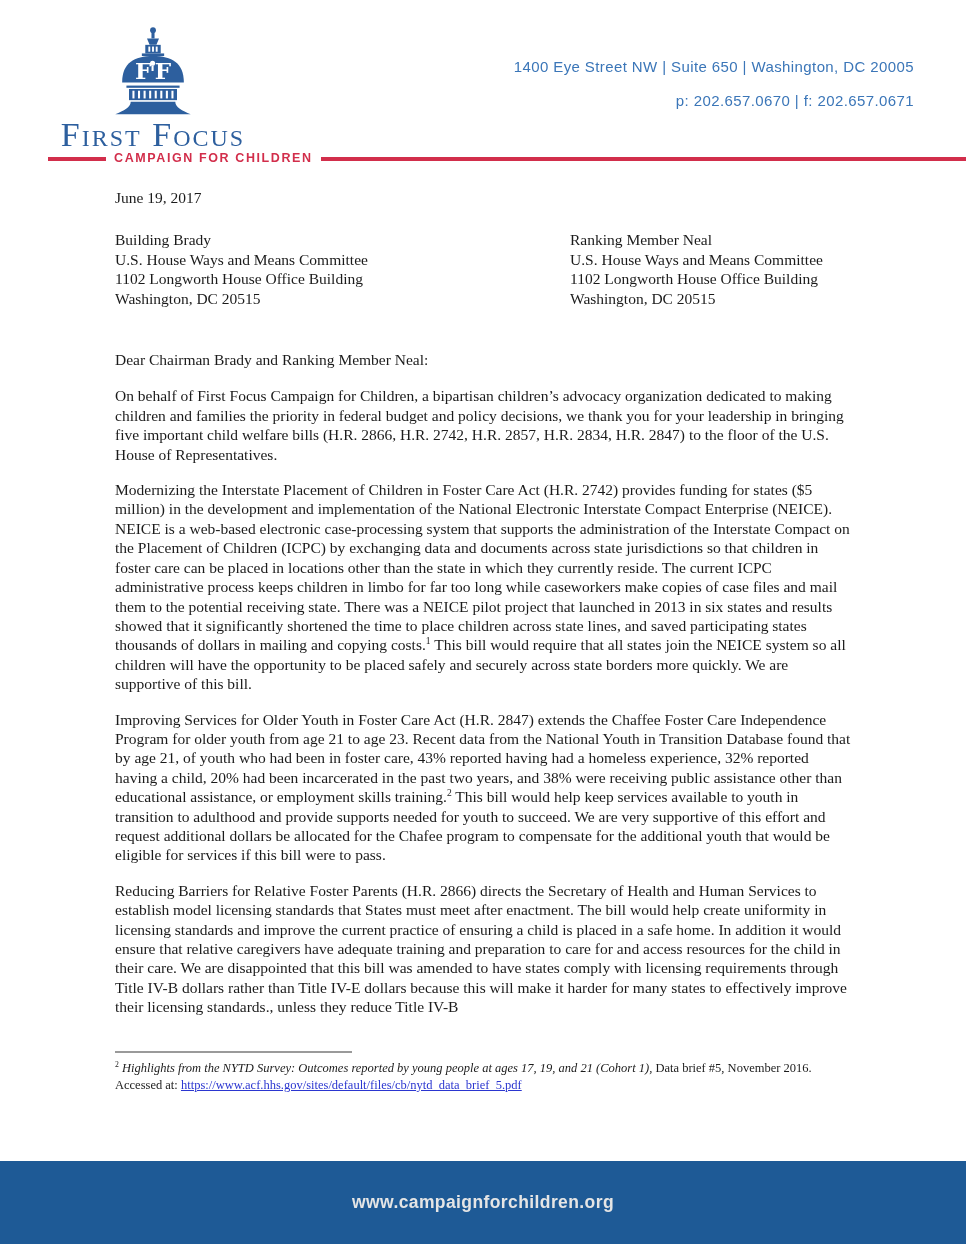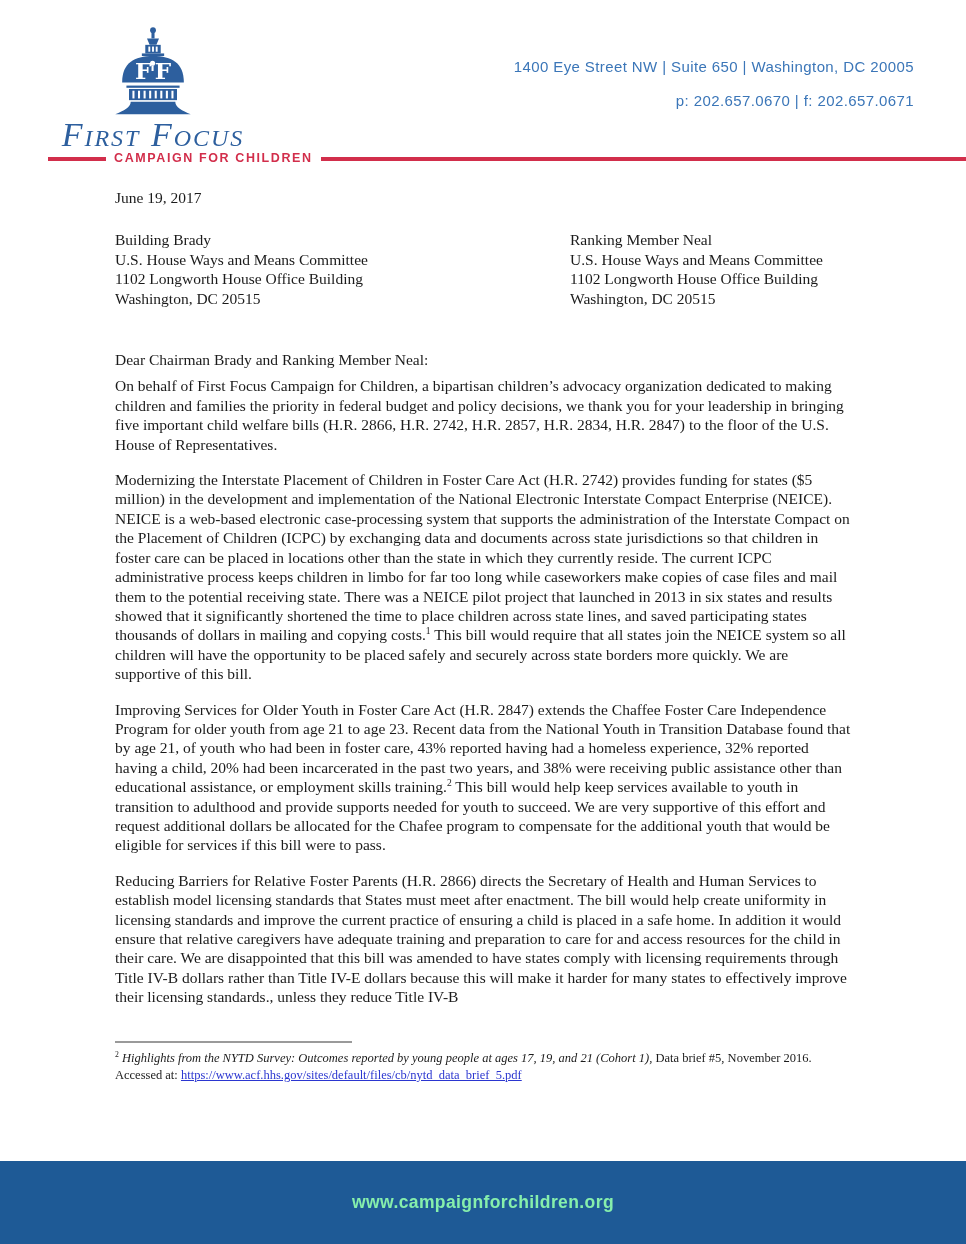--- a/index.html
+++ b/index.html
@@ -35,21 +35,20 @@
   .dome{display:block;margin:0 auto;}
   .wordmark{
     margin-top:-4px;
     font-family:"Liberation Serif", serif;
     font-variant:small-caps;
     font-size:34px;
     letter-spacing:2px;
     color:var(--brand-blue);
     white-space:nowrap;
     line-height:1;
-    font-style:italic;
   }
   .contact{
     position:absolute;
     right:52px;top:58px;
     text-align:right;
     font-family:"Liberation Sans", sans-serif;
     color:var(--contact-blue);
     font-size:15px;
     letter-spacing:0.4px;
   }
@@ -77,21 +76,21 @@
   
   .body{
     padding:18px 112px 0 115px;
     font-size:15.5px;
     line-height:19.4px;
   }
   .date{margin-bottom:23px;}
   .recipients{display:flex;margin-bottom:42px;}
   .recipient{width:455px;}
   .recipient.right{flex:1;}
-  .salutation{margin-bottom:7px;}
+  .salutation{margin-bottom:17px;}
   .paras p{margin-bottom:16px;}
   .paras p:last-child{margin-bottom:4px;}
   sup{font-size:0.62em;line-height:0;vertical-align:super;}
   
   .footnotes{
     margin:34px 112px 0 115px;
     font-size:12.5px;
     line-height:17px;
   }
   .fn-sep{
@@ -113,21 +112,21 @@
     background:var(--footer-blue);
     display:flex;
     align-items:center;
     justify-content:center;
   }
   .footer-url{
     font-family:"Liberation Sans", sans-serif;
     font-weight:bold;
     font-size:17.5px;
     letter-spacing:0.4px;
-    color:#86efac;
+    color:#e5e5e5;
   }
   .dome-fill{fill:var(--brand-blue);}
   .dome-white{fill:#ffffff;}
 </style>
 </head>
 <body>
 
 <div class="page">
 
   <header class="letterhead">

